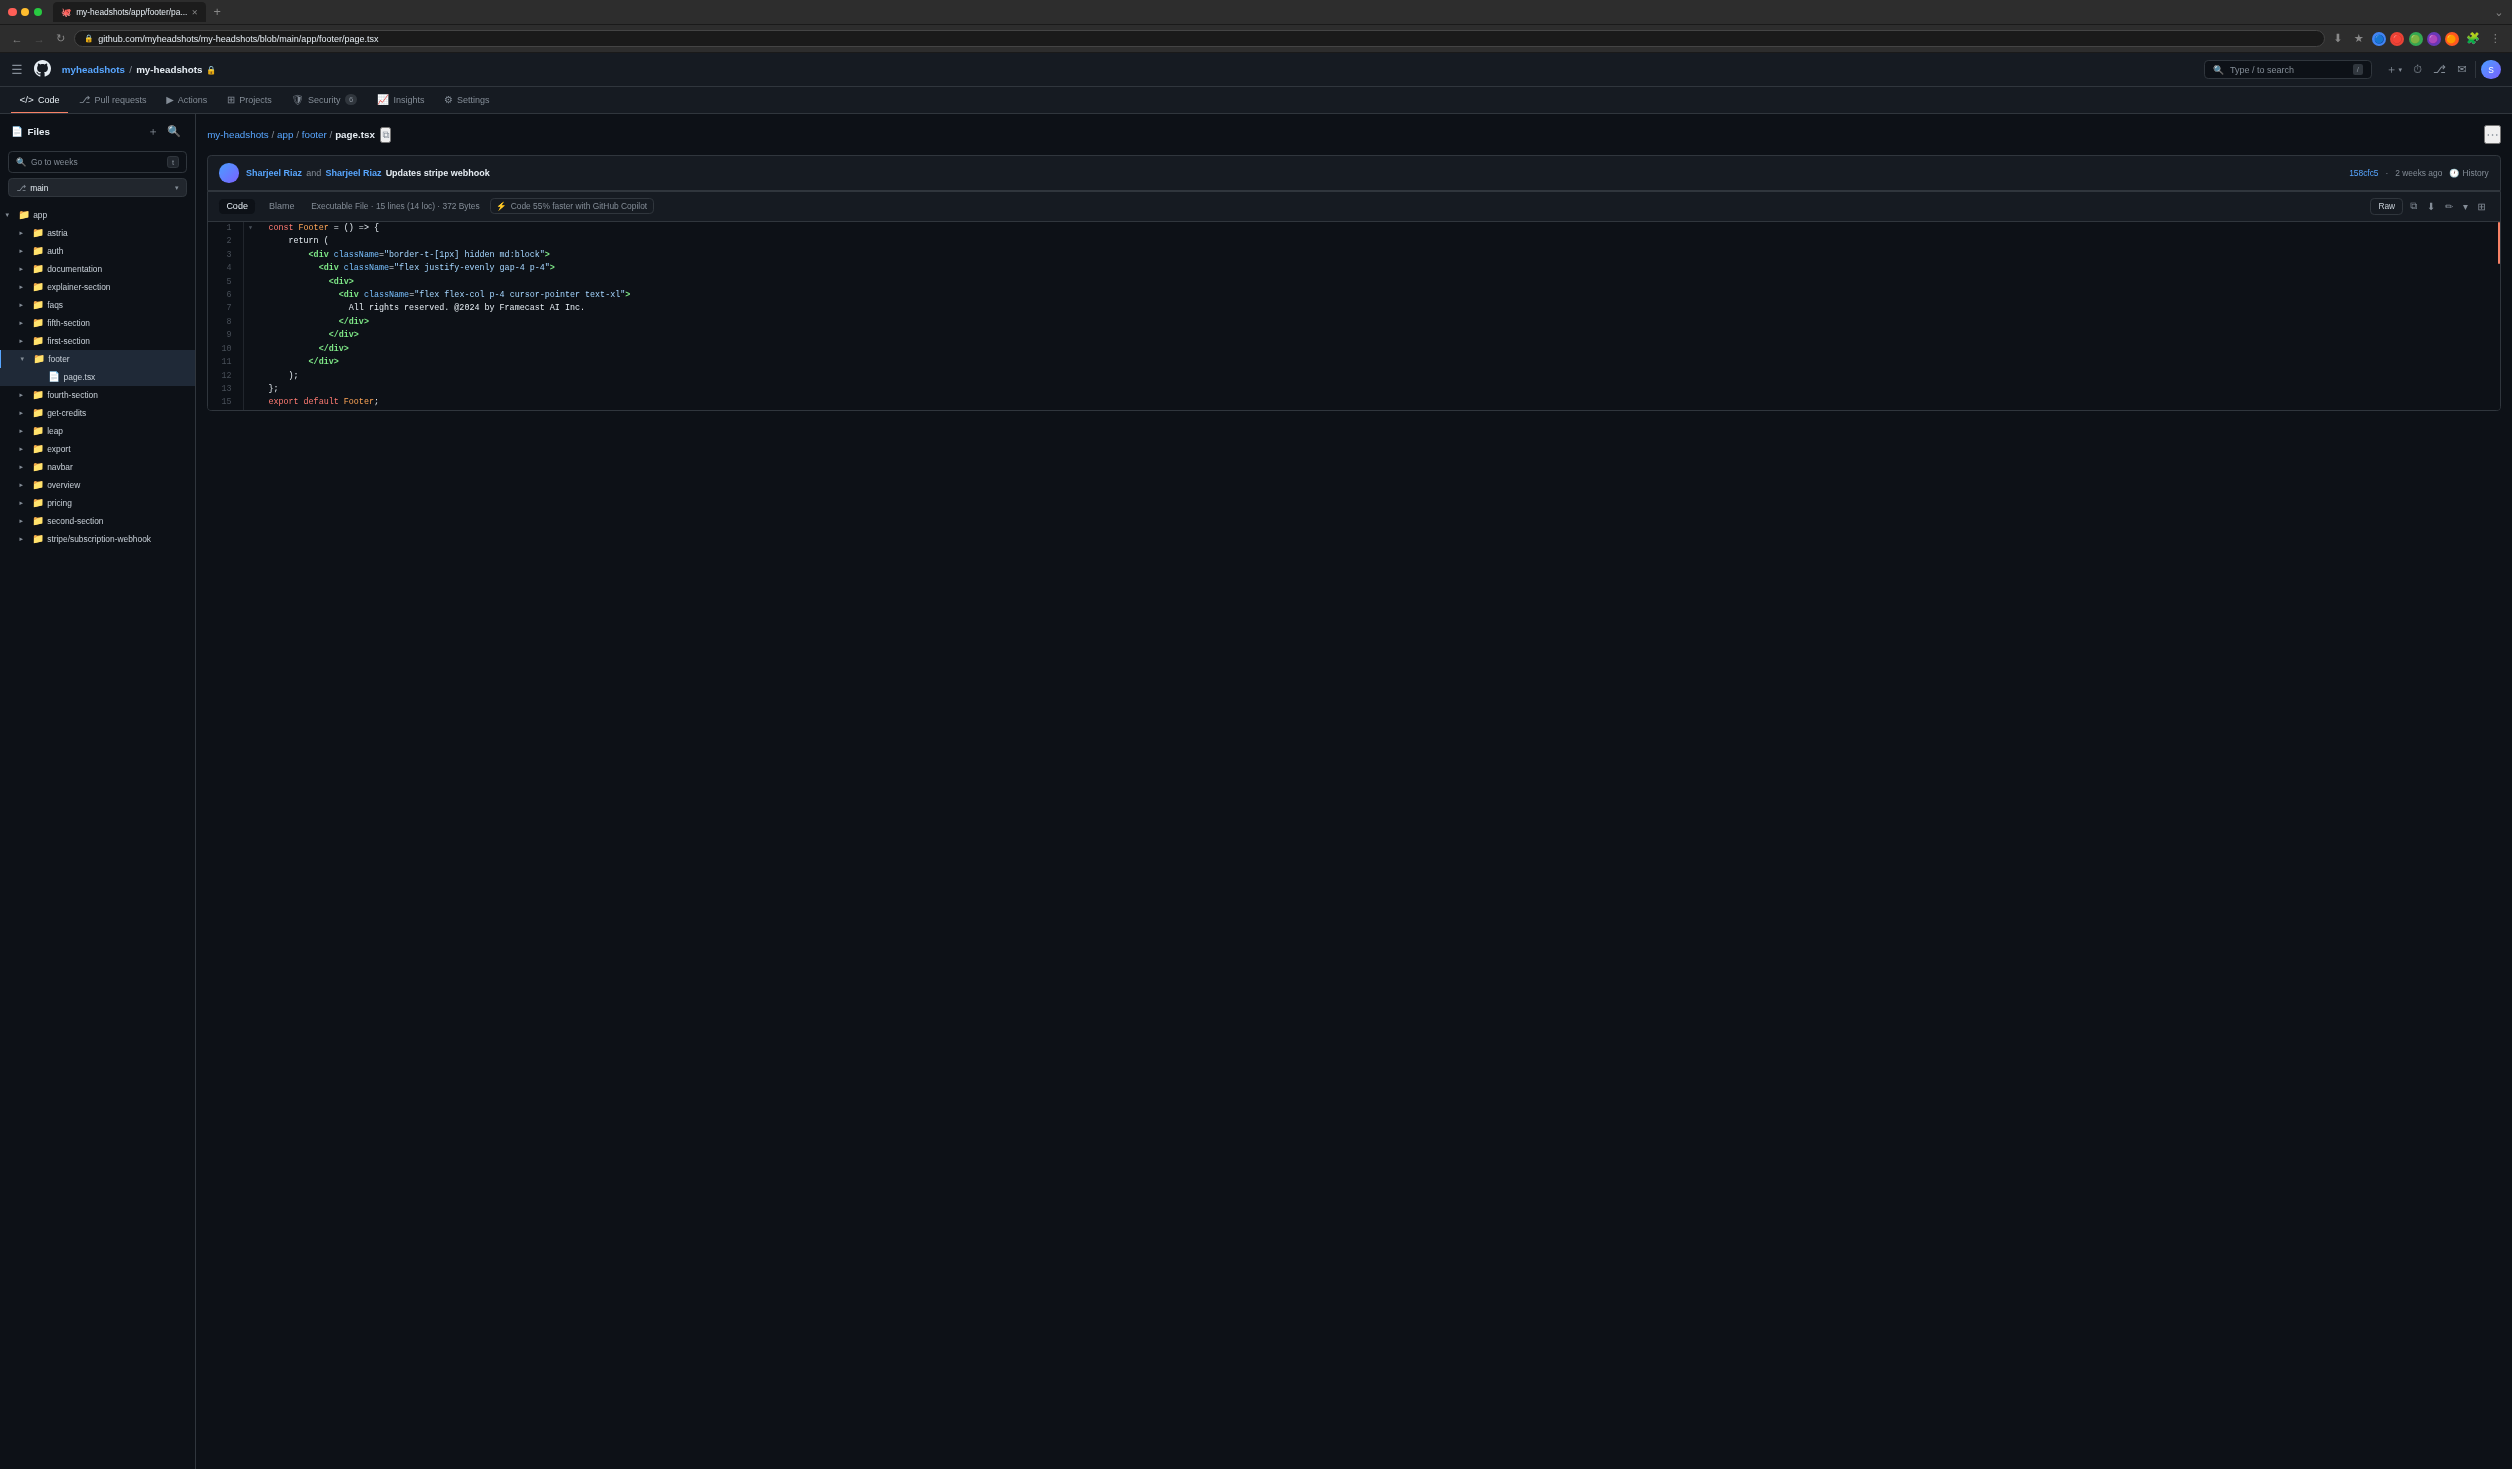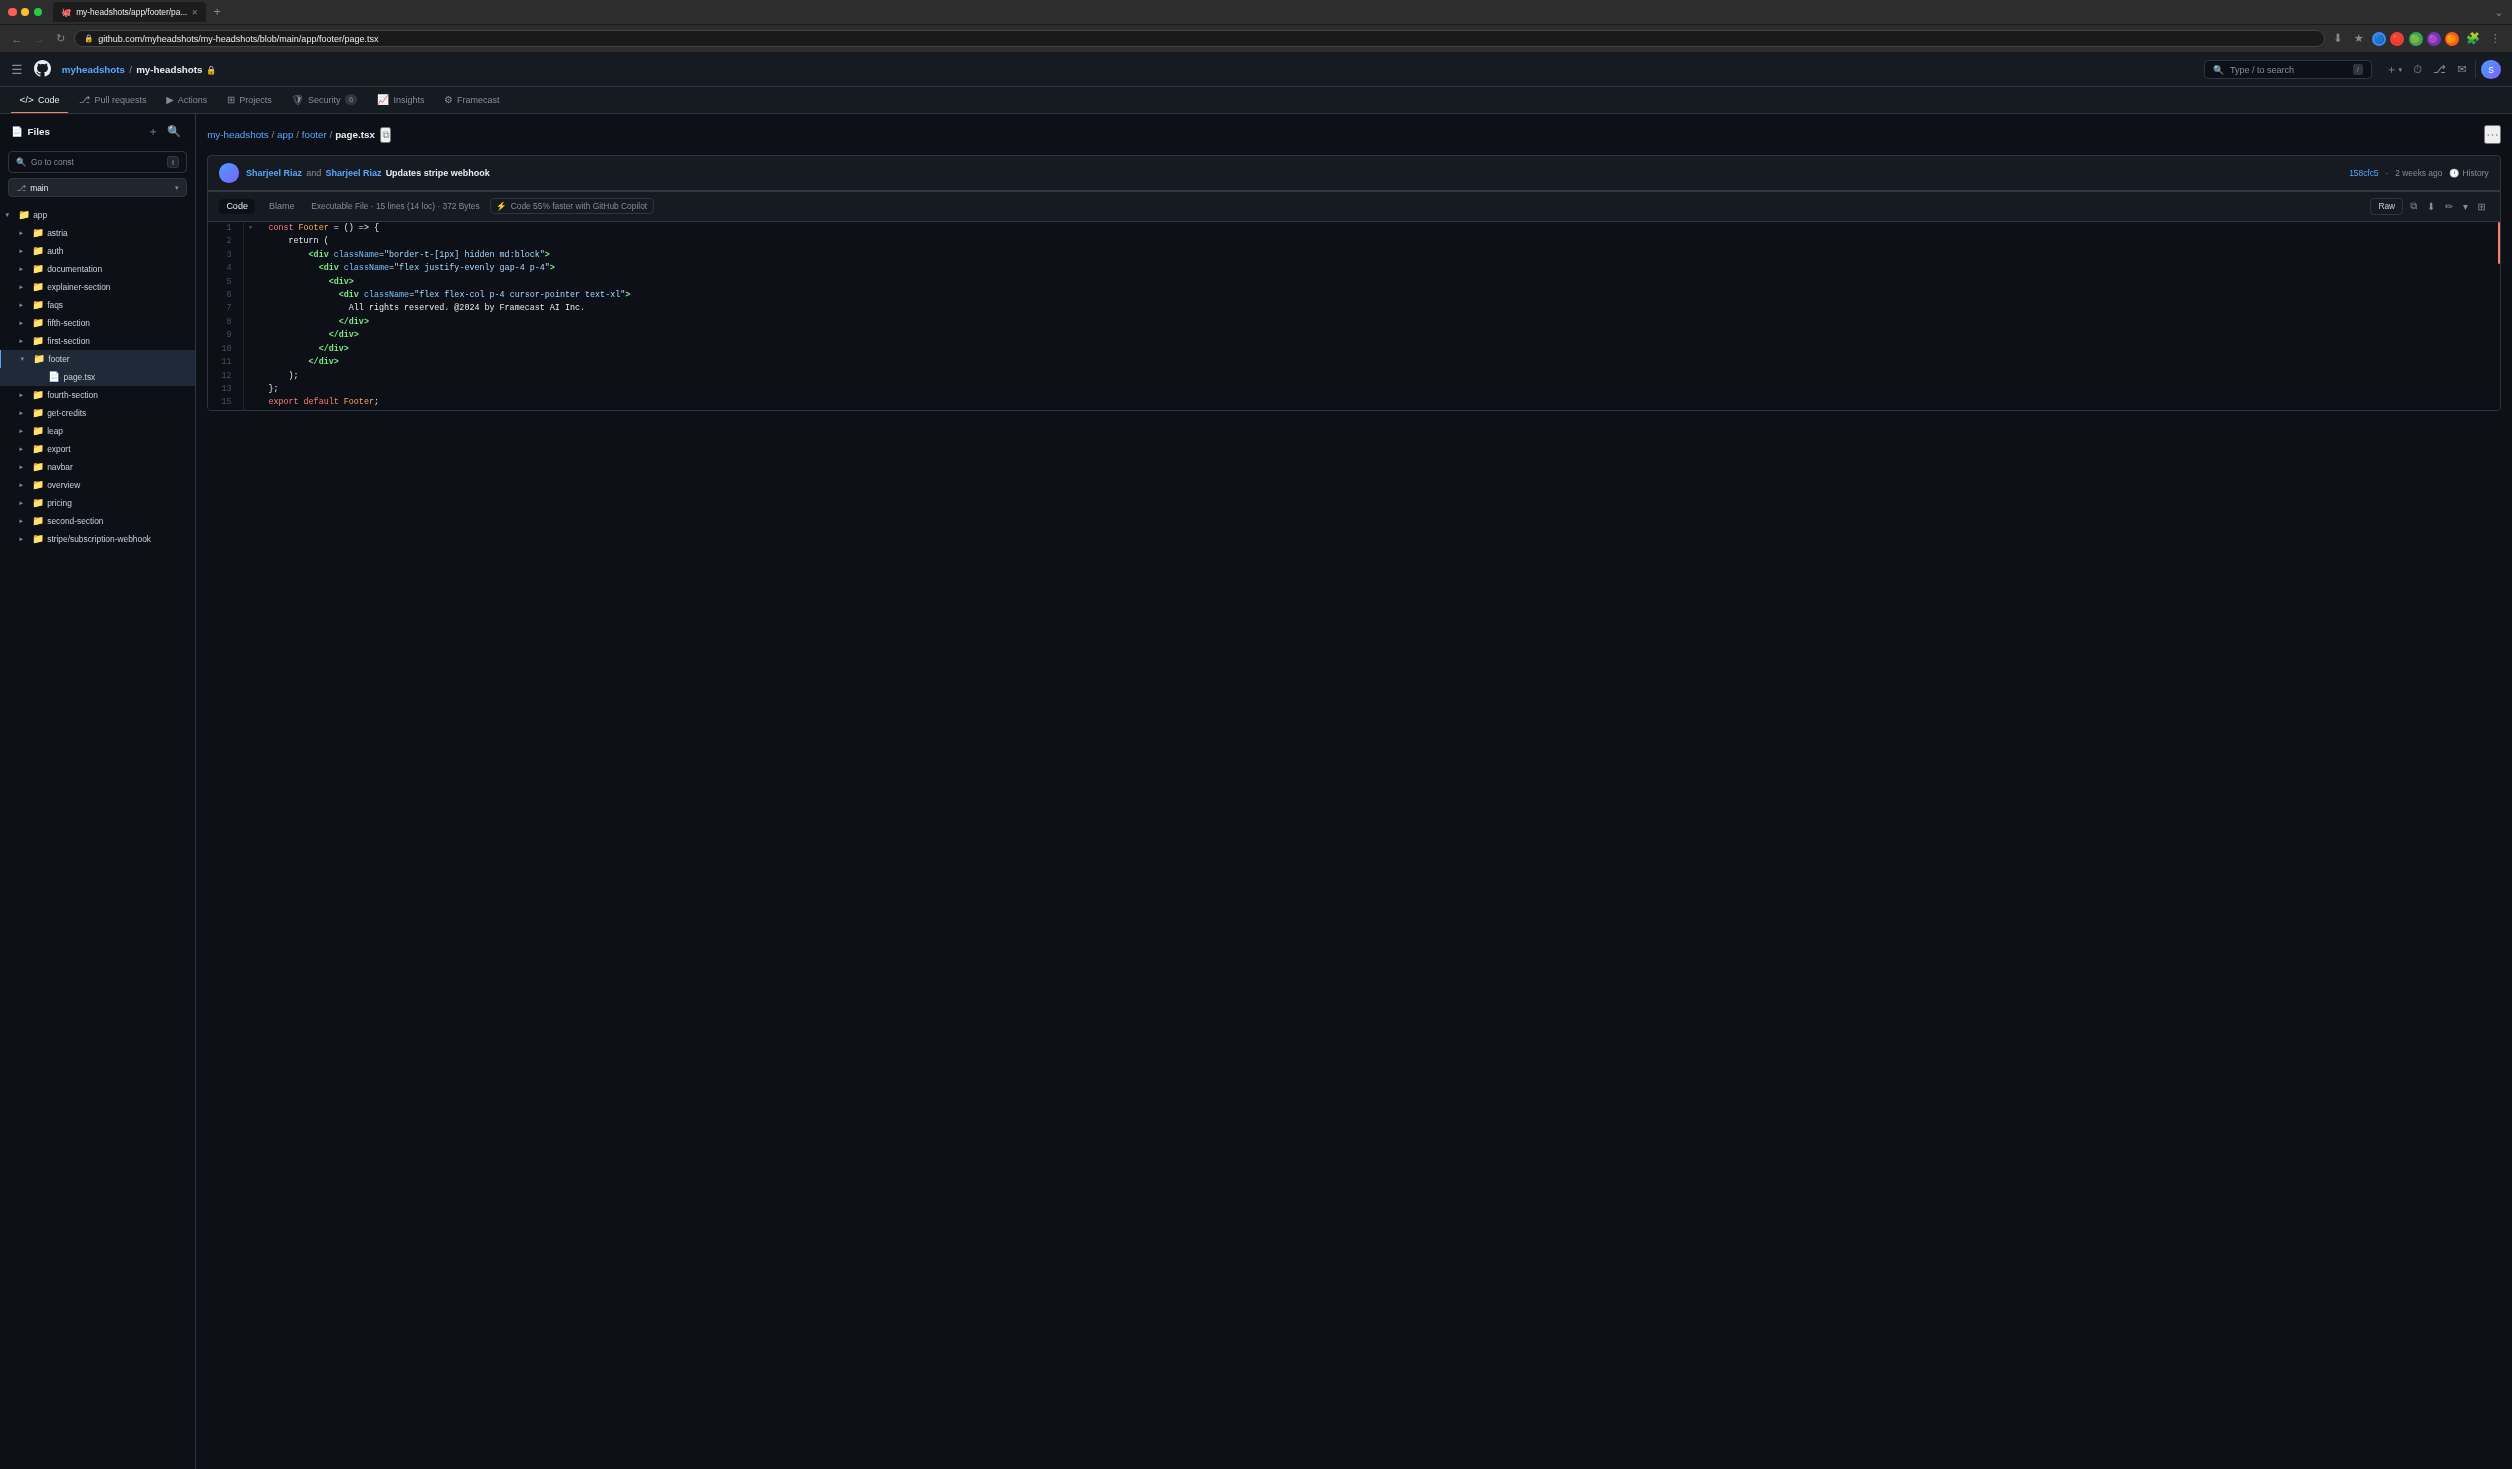--- a/index.html
+++ b/index.html
@@ -675,41 +675,41 @@
       <span class="gh-nav-icon">🛡</span>
       <span>Security</span>
       <span class="gh-nav-badge">6</span>
     </a>
     <a class="gh-nav-item">
       <span class="gh-nav-icon">📈</span>
       <span>Insights</span>
     </a>
     <a class="gh-nav-item">
       <span class="gh-nav-icon">⚙</span>
-      <span>Framecast</span>
+      <span>Settings</span>
     </a>
   </div>
 
   <div class="gh-main">
 
     <div class="gh-sidebar">
       <div class="gh-sidebar-header">
         <div class="gh-sidebar-title">
           <span>📄</span>
           <span>Files</span>
         </div>
         <div class="gh-sidebar-actions">
           <button class="gh-sidebar-btn">＋</button>
           <button class="gh-sidebar-btn">🔍</button>
         </div>
       </div>
       <div class="gh-search-bar">
         <div class="gh-file-search">
           <span>🔍</span>
-          <span>Go to const</span>
+          <span>Go to weeks</span>
           <span class="gh-file-search-shortcut">t</span>
         </div>
       </div>
       <div class="gh-branch-selector">
         <span class="gh-branch-icon">⎇</span>
         <span>main</span>
         <span class="gh-branch-chevron">▾</span>
       </div>
 
       <div class="gh-file-tree">

